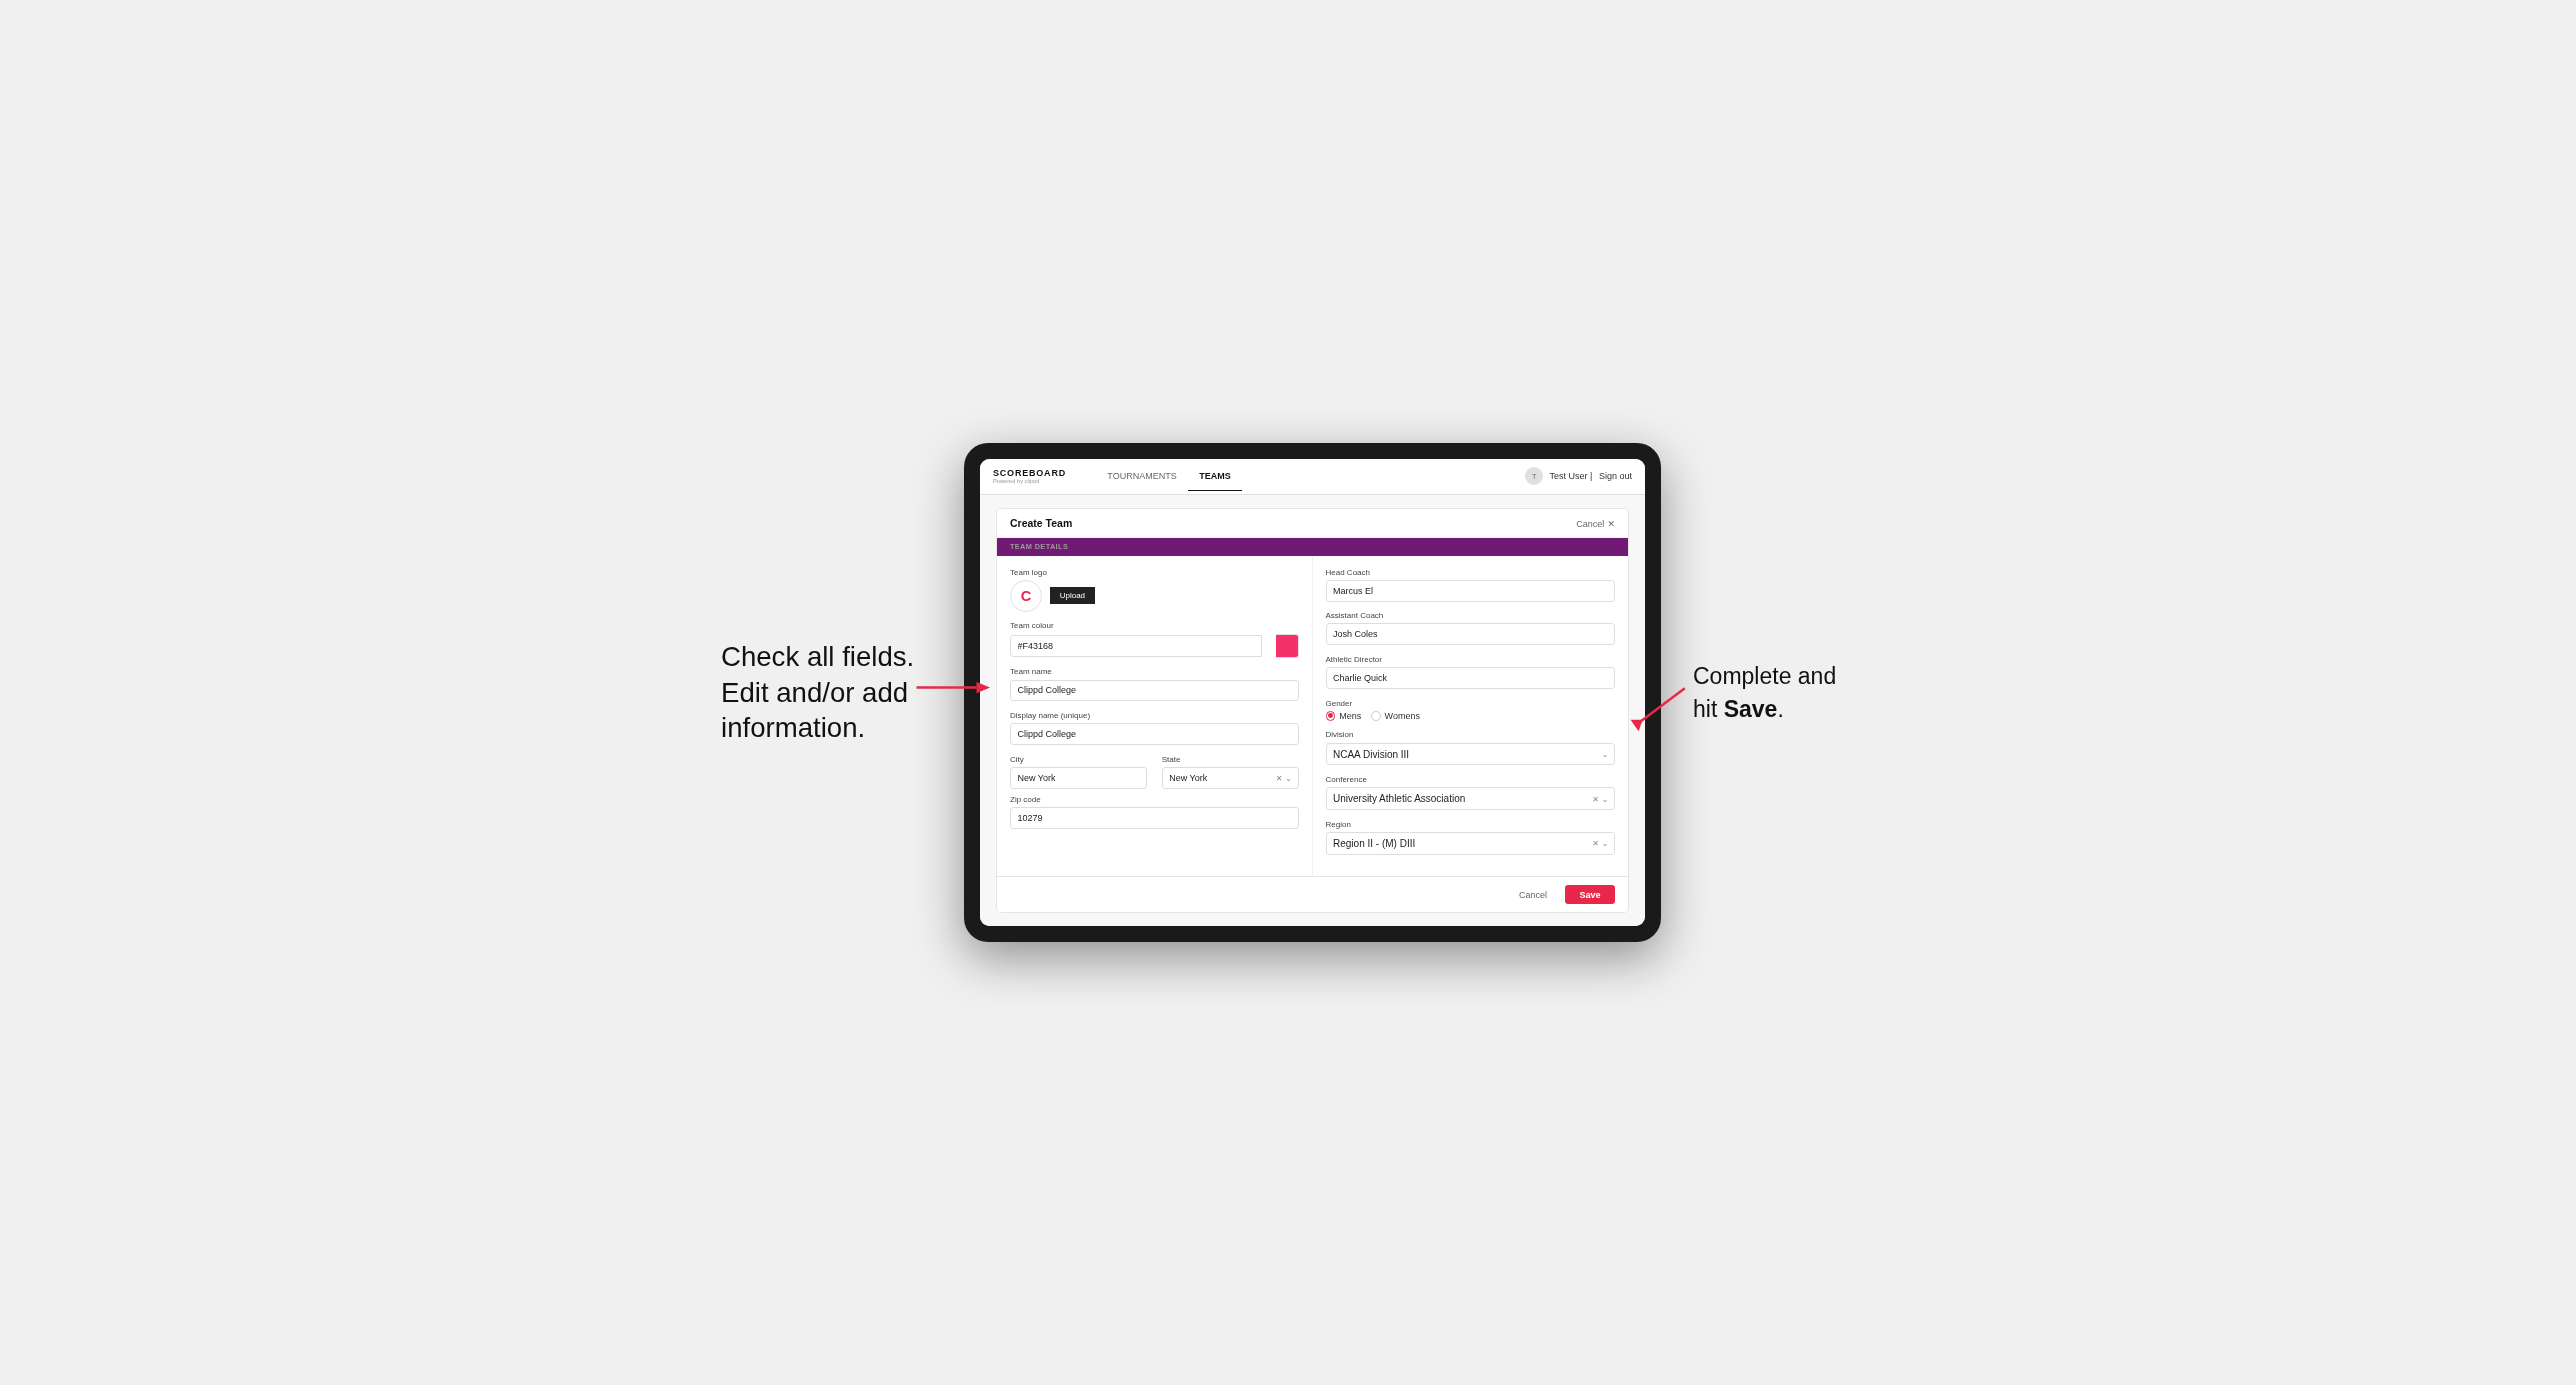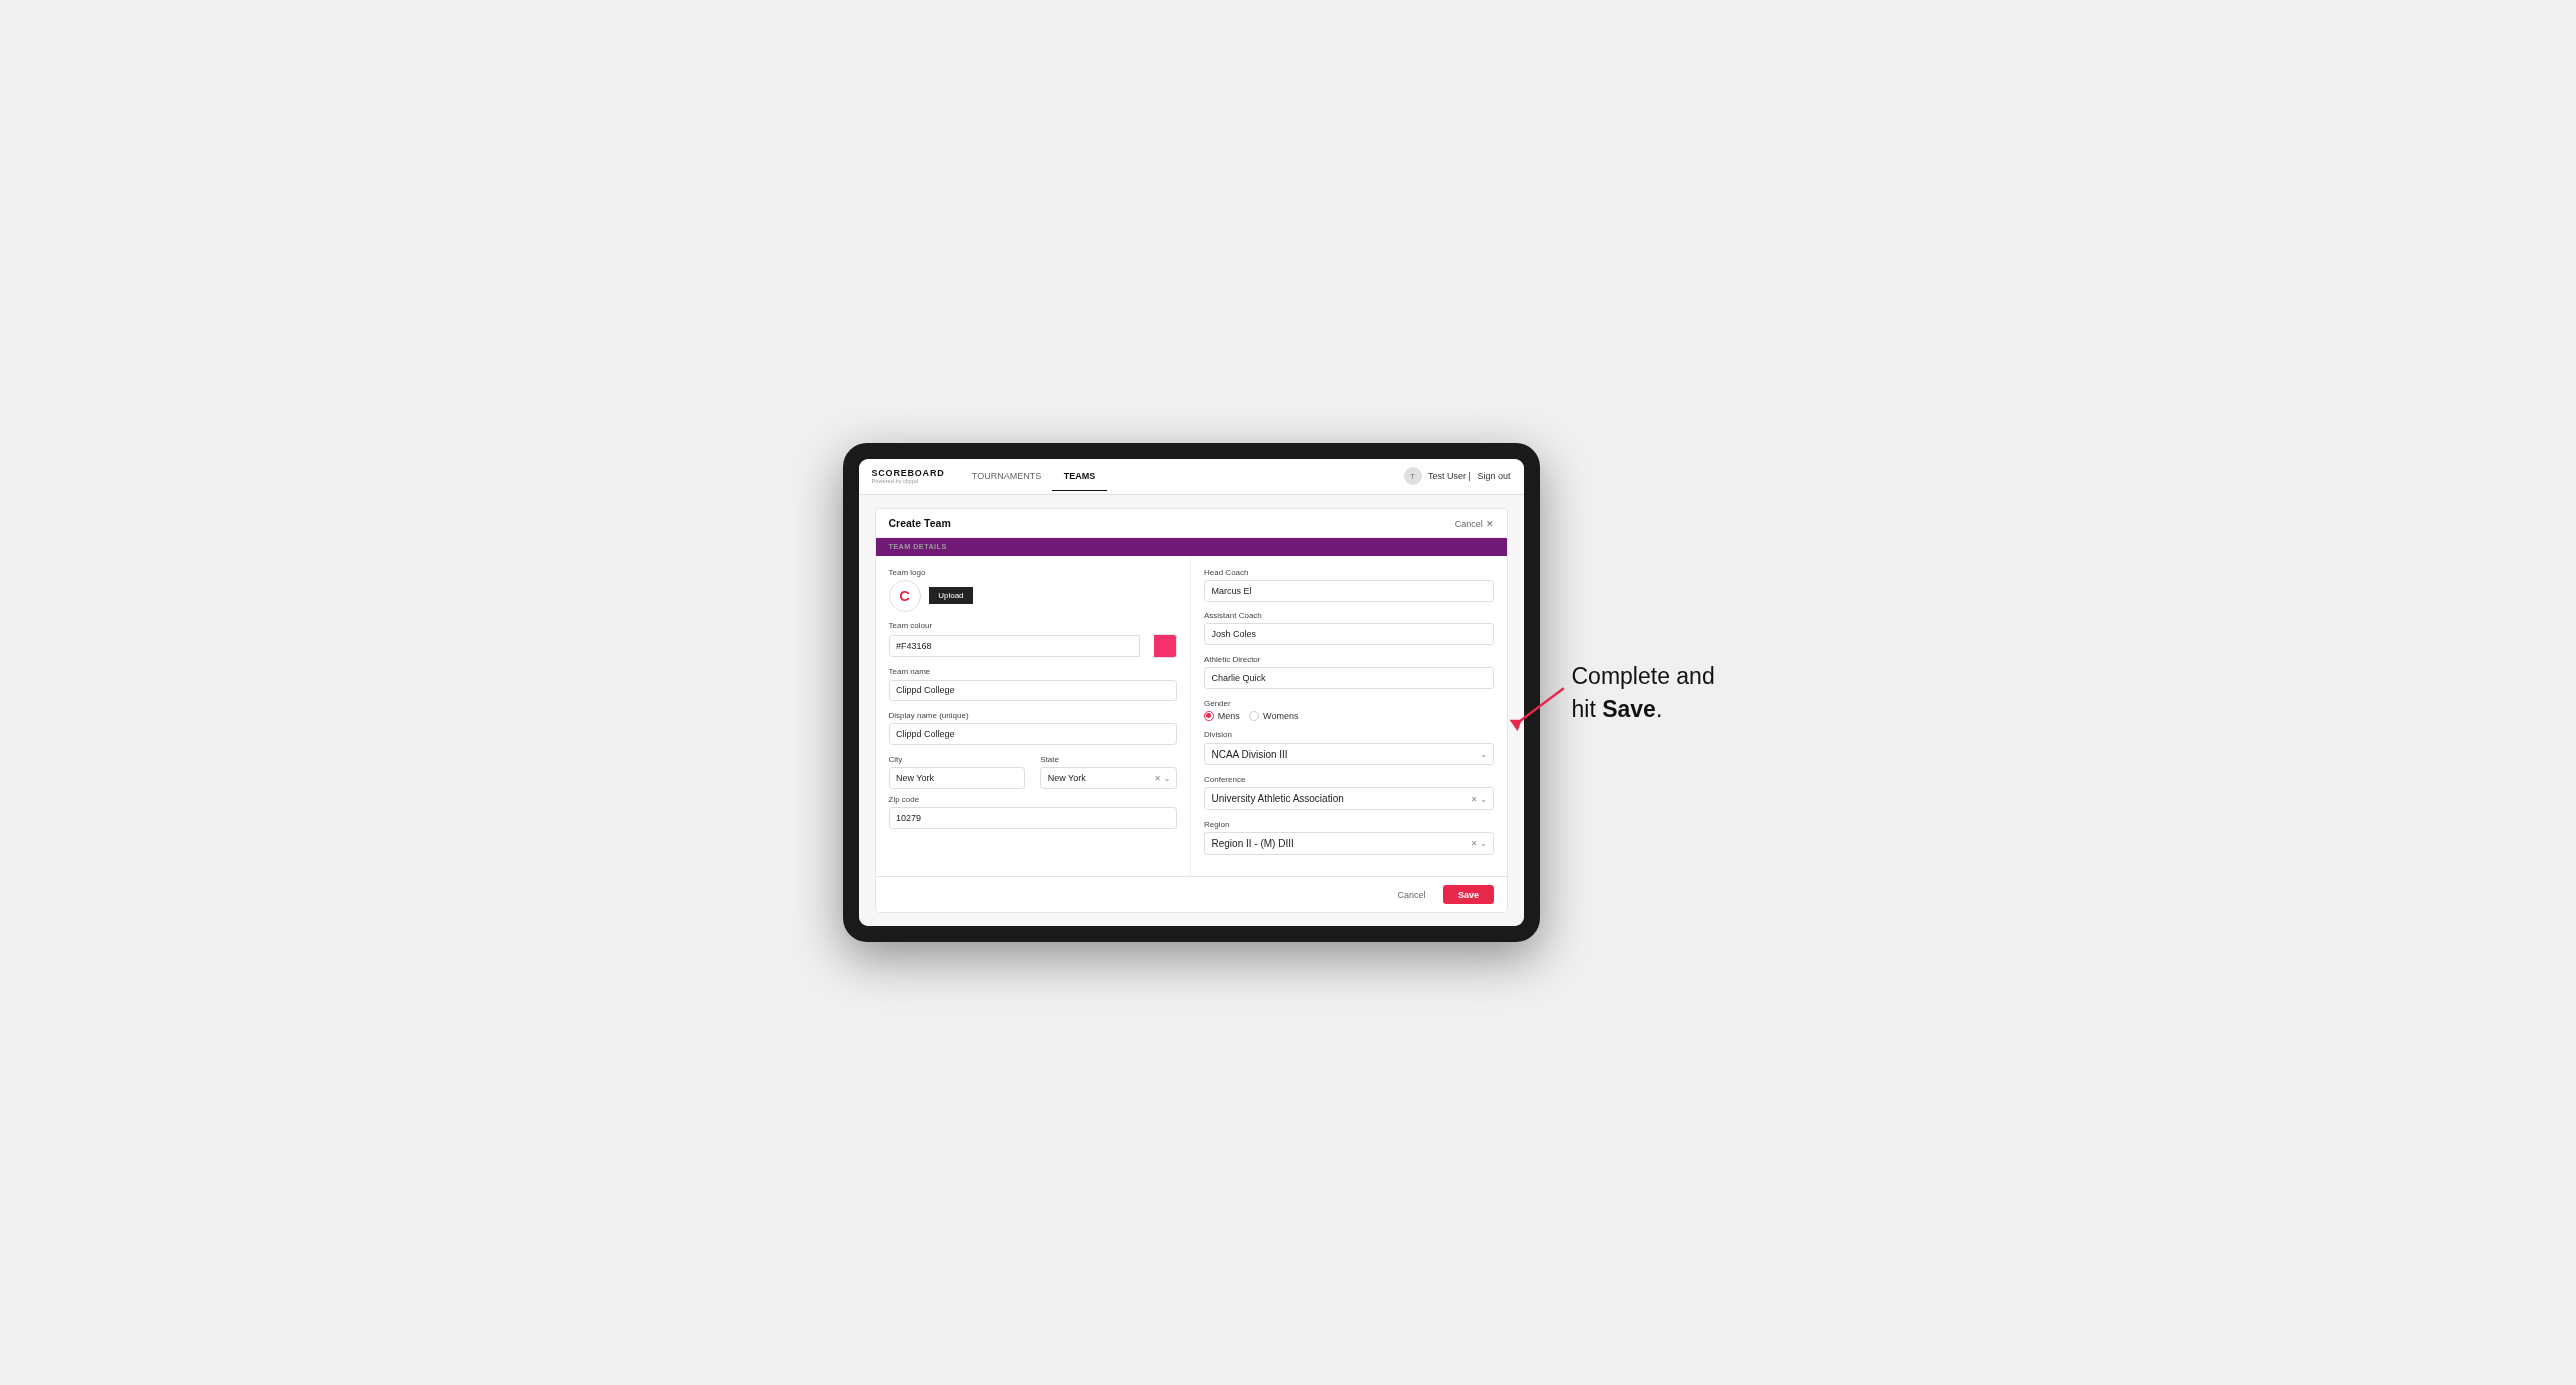--- a/index.html
+++ b/index.html
@@ -40,21 +40,21 @@
     }
 
     
     .navbar {
       background: #fff;
       border-bottom: 0.8px solid #e0e0e0;
       display: flex;
       align-items: center;
       padding: 16px 13px;
       height: 36px;
-      gap: 8px;
+      gap: 22px;
     }
 
     .brand {
       display: flex;
       flex-direction: column;
       margin-right: 8px;
     }
 
     .brand-title {
       font-size: 9px;
@@ -394,20 +394,30 @@
       font-size: 9px;
       font-weight: 600;
       cursor: pointer;
     }
   </style>
 </head>
 <body>
 
 <div class="page-wrapper">
 
+  <div style="font-size:27.6px; font-weight:400; color:#111; max-width:211px; line-height:1.3; flex-shrink:0; position:relative;">
+    <span>Check all fields. Edit and/or add information.</span>
+    
+    <div style="position:absolute; right:-65px; top:50%; transform:translateY(-50%);">
+      <svg width="81" height="32" viewBox="0 0 100 40">
+        <line x1="0" y1="20" x2="75" y2="20" stroke="#e8274b" stroke-width="3"></line>
+        <polygon points="75,13 92,20 75,27" fill="#e8274b"></polygon>
+      </svg>
+    </div>
+  </div>
 
   <div class="tablet-frame">
     <div class="tablet-screen">
 
       <div class="navbar">
         <div class="brand">
           <span class="brand-title">SCOREBOARD</span>
           <span class="brand-sub">Powered by clippd</span>
         </div>
         <div class="nav-links">

